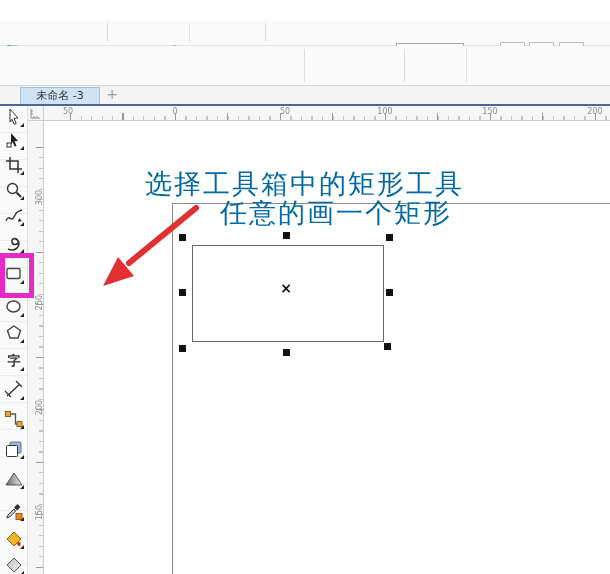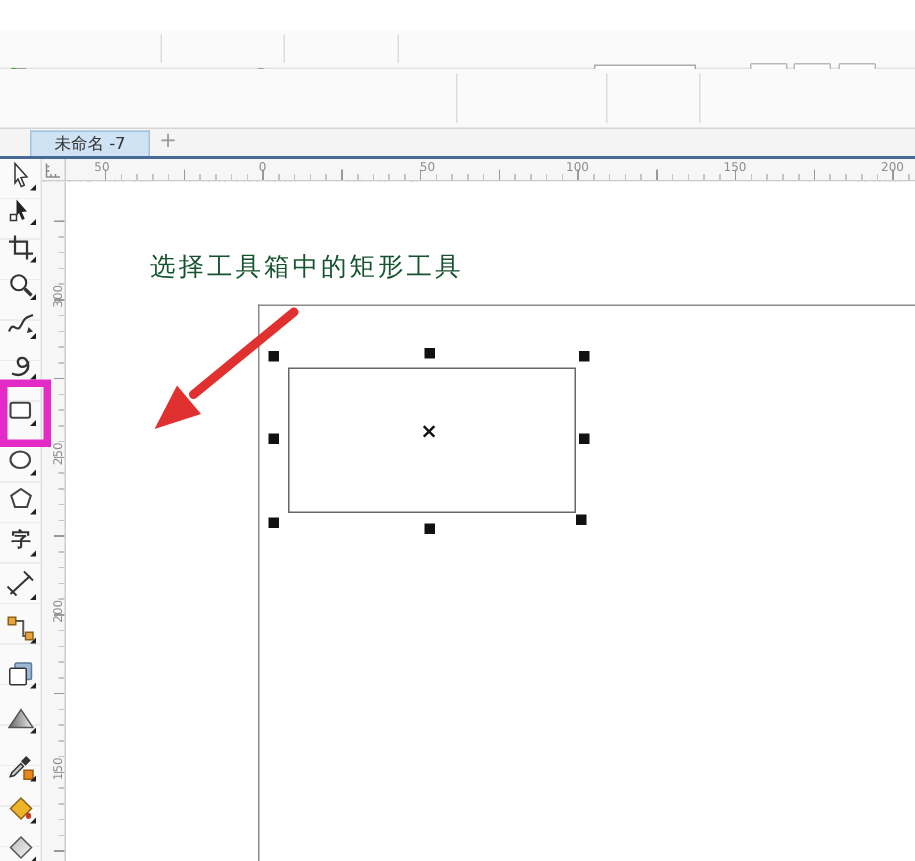--- a/index.html
+++ b/index.html
@@ -74,22 +74,22 @@
       #f6f6f6;
     border-right:1px solid #ccc; }
   .vrn { position:absolute; left:1px; font-size:8px; color:#8d8d8d;
     transform:rotate(-90deg); transform-origin:center; width:20px; text-align:center; }
 
   
   #canvas { position:absolute; left:44px; top:121px; width:566px; height:453px;
     background:#fff; overflow:hidden; }
   #page-edge-v { position:absolute; left:128px; top:82px; width:1px; height:371px; background:#8a8a8a; }
   #page-edge-h { position:absolute; left:128px; top:82px; width:438px; height:1px; background:#8a8a8a; }
-  .annot { position:absolute; color:#14532d; font-size:17px; white-space:nowrap;
-    font-family:"DejaVu Sans", sans-serif; letter-spacing:2px; }
+  .annot { position:absolute; color:#0369a1; font-size:27px; white-space:nowrap;
+    font-family:"DejaVu Sans", sans-serif; letter-spacing:2px;margin-left:45px; }
   #annot1 { left:56px; top:45px; }
   #annot2 { left:131px; top:74px; }
   #annot-arrow { position:absolute; left:15px; top:78px; width:150px; height:95px; }
   #sel-rect { position:absolute; left:148px; top:124px; width:192px; height:97px;
     border:1px solid #666; background:transparent; }
   .handle { position:absolute; width:7px; height:7px; background:#111; }
   #center-mark { position:absolute; left:234px; top:160px; width:16px; text-align:center;
     font-size:14px; font-weight:bold; color:#111; line-height:14px; }
 </style>
 </head>
@@ -313,21 +313,21 @@
       <svg width="22" height="22" viewBox="0 0 22 22">
           <path d="M3 19V10l7-6h9" fill="none" stroke="#444" stroke-width="1.4"></path>
           <circle cx="9" cy="8" r="1.4" fill="#222"></circle>
         </svg>
     </span>
     <input class="fld" style="left: 564px; top: 50px; width: 42px;" readonly="" value=".0 mm">
     <input class="fld" style="left: 564px; top: 67px; width: 42px;" readonly="" value=".0 mm">
   </div>
 
   <div id="tabbar">
-    <div id="doc-tab">未命名 -7</div>
+    <div id="doc-tab">未命名 -3</div>
     <div id="new-tab">+</div>
   </div>
 
   <div id="toolbox">
     <div class="tool" style="top:0px">
       <svg viewBox="0 0 20 20">
           <path d="M6 2l8 9-4 .4 2.2 5-2 .9-2.2-5L6 15z" fill="#fff" stroke="#333"></path>
         </svg>
         <i class="fly"></i>
     </div>
@@ -471,20 +471,21 @@
     <span class="vrn" style="top:177px">250</span>
     <span class="vrn" style="top:282px">200</span>
     <span class="vrn" style="top:387px">150</span>
   </div>
 
   <div id="canvas">
     <div id="page-edge-v"></div>
     <div id="page-edge-h"></div>
 
     <div id="annot1" class="annot">选择工具箱中的矩形工具</div>
+    <div id="annot2" class="annot">任意的画一个矩形</div>
 
     <svg id="annot-arrow" viewBox="0 0 150 95">
       <path d="M137 9L70 64" stroke="#e03030" stroke-width="6" stroke-linecap="round" fill="none"></path>
       <polygon points="44,87 59,58 75,77" fill="#e03030"></polygon>
     </svg>
 
     <div id="sel-rect"></div>
     <div class="handle" style="left:135px;top:113px"></div>
     <div class="handle" style="left:239px;top:111px"></div>
     <div class="handle" style="left:342px;top:113px"></div>

